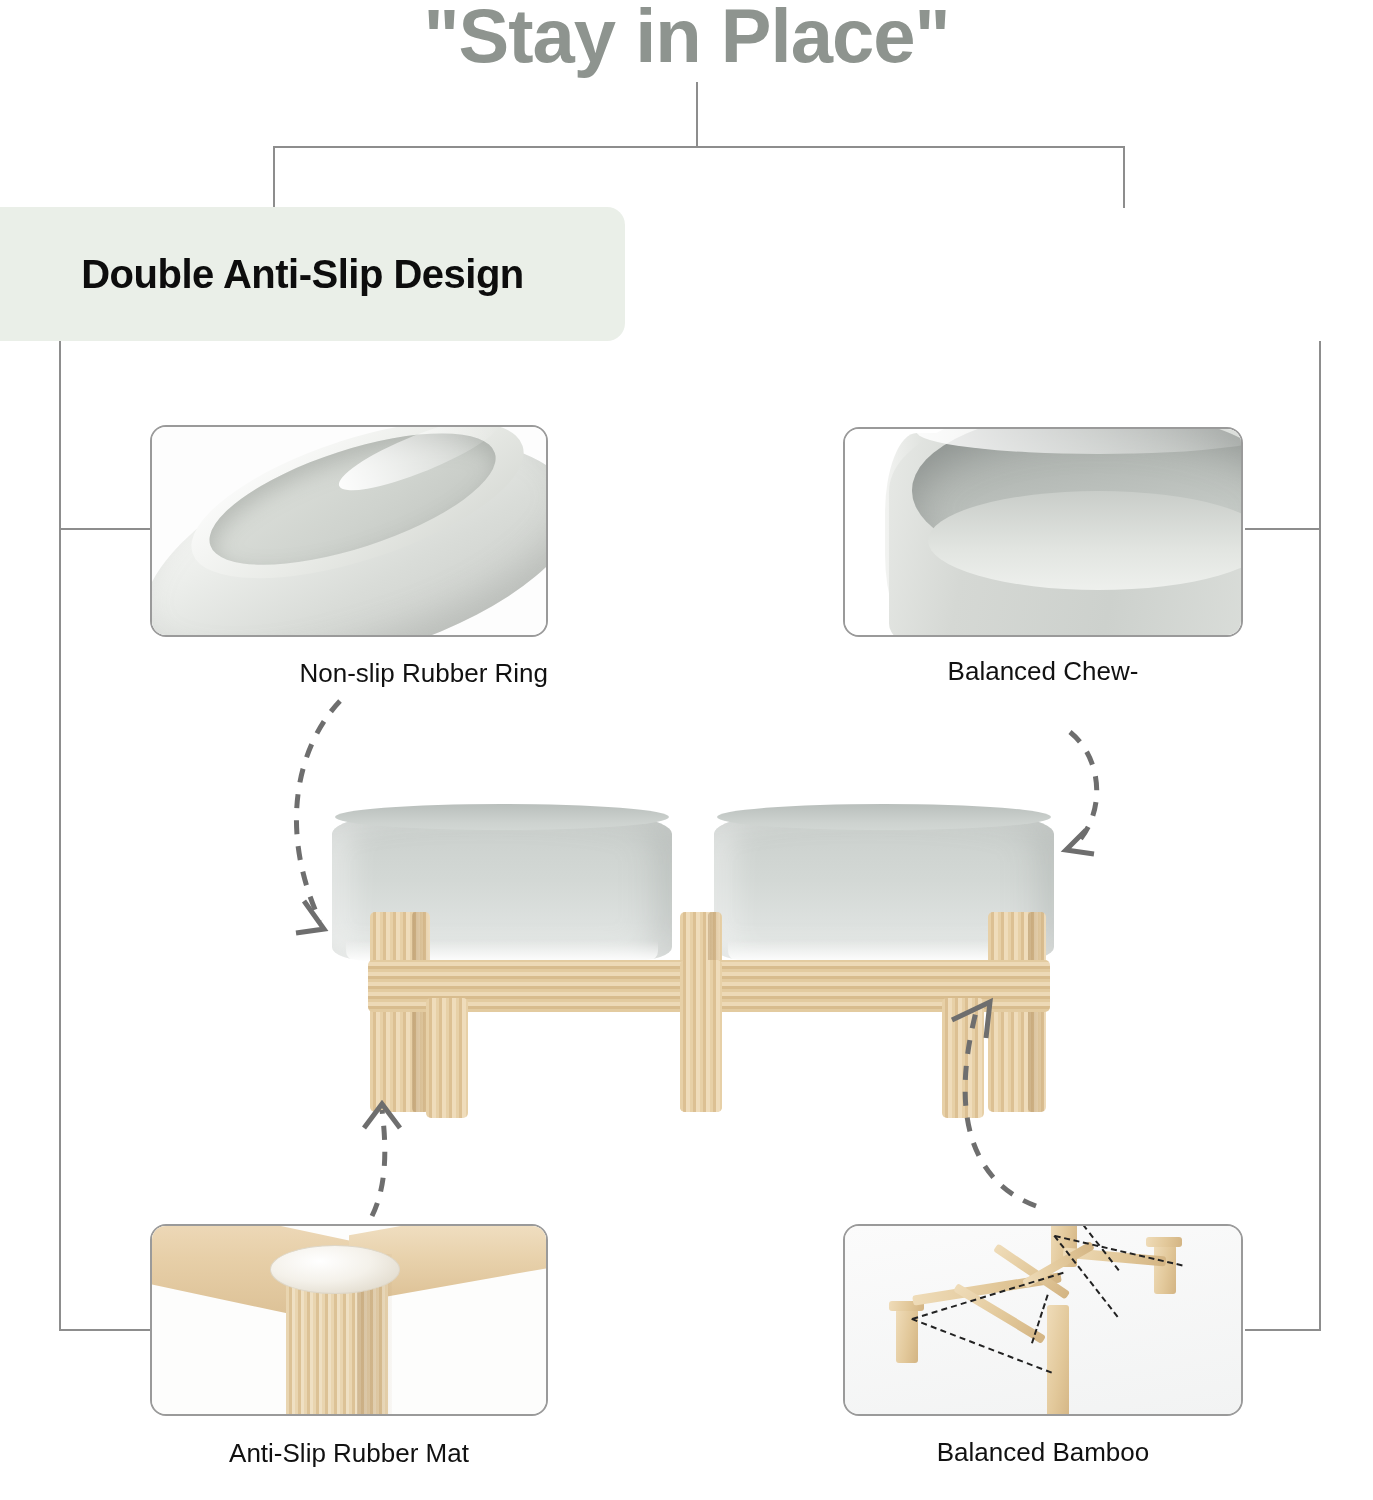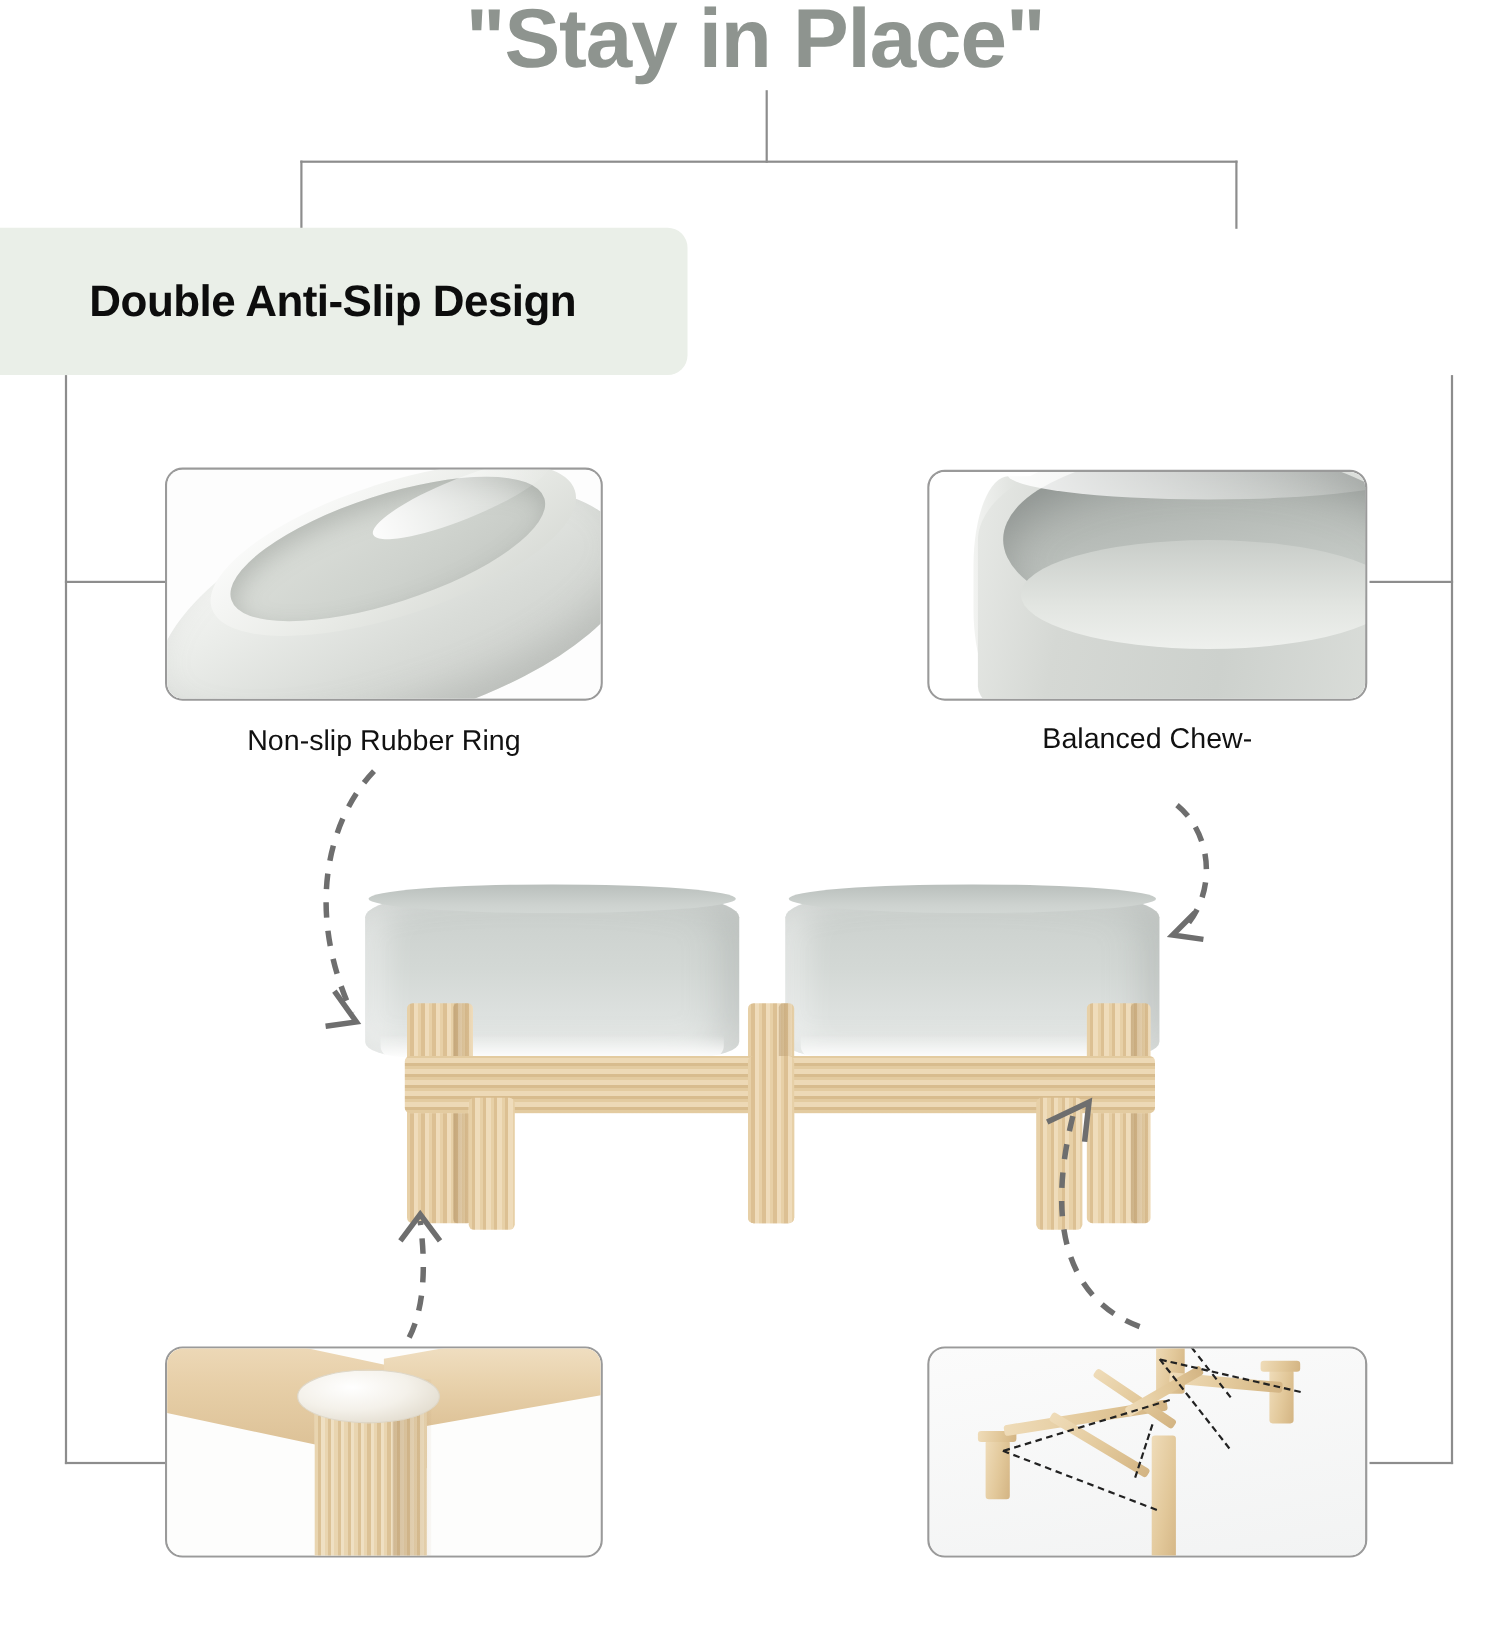--- a/index.html
+++ b/index.html
@@ -259,21 +259,21 @@
   <div class="ln ln-h" style="left:1245px;top:1329px;width:76px;"></div>
 
   <div class="inset" style="left:150px; top:425px; width:398px; height:212px;">
     <div class="ph-rim">
       <div class="body"></div>
       <div class="ellipse-outer"></div>
       <div class="ellipse-inner"></div>
       <div class="gloss"></div>
     </div>
   </div>
-  <div class="inset-caption" style="left:150px; top:658px; width:398px;">Non-slip Rubber Ring</div>
+  <div class="inset-caption" style="left:150px; top:658px; width:398px;text-align:right;">Non-slip Rubber Ring</div>
 
   <div class="inset" style="left:843px; top:427px; width:400px; height:210px;">
     <div class="ph-cer">
       <div class="leftwall"></div>
       <div class="outer"></div>
       <div class="cavity"></div>
       <div class="floor"></div>
       <div class="lipshine"></div>
     </div>
   </div>
@@ -283,20 +283,21 @@
 
   <div class="inset" style="left:150px; top:1224px; width:398px; height:192px;">
     <div class="ph-mat">
       <div class="railA"></div>
       <div class="railB"></div>
       <div class="leg"></div>
       <div class="legshade"></div>
       <div class="pad"></div>
     </div>
   </div>
+  <div class="inset-caption" style="left:150px; top:1438px; width:398px;">Anti-Slip Rubber Mat</div>
 
   <div class="inset" style="left:843px; top:1224px; width:400px; height:192px;">
     <div class="ph-bam">
 
       <div class="bm" style="left:52%; top:-8%;  width:6.5%; height:30%;"></div>
       <div class="bm" style="left:51%; top:42%;  width:5.5%; height:68%;"></div>
       <div class="bm" style="left:13%; top:44%;  width:5.5%; height:29%;"></div>
       <div class="bm" style="left:11%; top:40%;  width:9%;   height:5%;"></div>
       <div class="bm" style="left:78%; top:10%;  width:5.5%; height:26%;"></div>
       <div class="bm" style="left:76%; top:6%;   width:9%;   height:5%;"></div>
@@ -308,20 +309,21 @@
 
       <div class="dash-line" style="left:17%; top:49%;  width:40%; transform:rotate(-17deg);"></div>
       <div class="dash-line" style="left:17%; top:49%;  width:38%; transform:rotate(21deg);"></div>
       <div class="dash-line" style="left:47%; top:62%;  width:13%; transform:rotate(-72deg);"></div>
       <div class="dash-line" style="left:53%; top:5%;   width:33%; transform:rotate(13deg);"></div>
       <div class="dash-line" style="left:53%; top:5%;   width:26%; transform:rotate(52deg);"></div>
       <div class="dash-line" style="left:69%; top:24%;  width:20%; transform:rotate(-128deg);"></div>
     </div>
   </div>
   <div class="inset-caption" style="left:838px; top:1437px; width:410px;">
+    <div>Balanced Bamboo</div>
   </div>
 
   <div class="hero" style="left:330px; top:800px; width:730px; height:310px;">
 
     <div class="bowl" style="left:2px;  top:6px;  width:340px; height:155px;">
       <div class="rimtop"></div>
         <div class="footshade"></div>
     </div>
 
     <div class="bowl" style="left:384px;top:6px;  width:340px; height:155px;">

